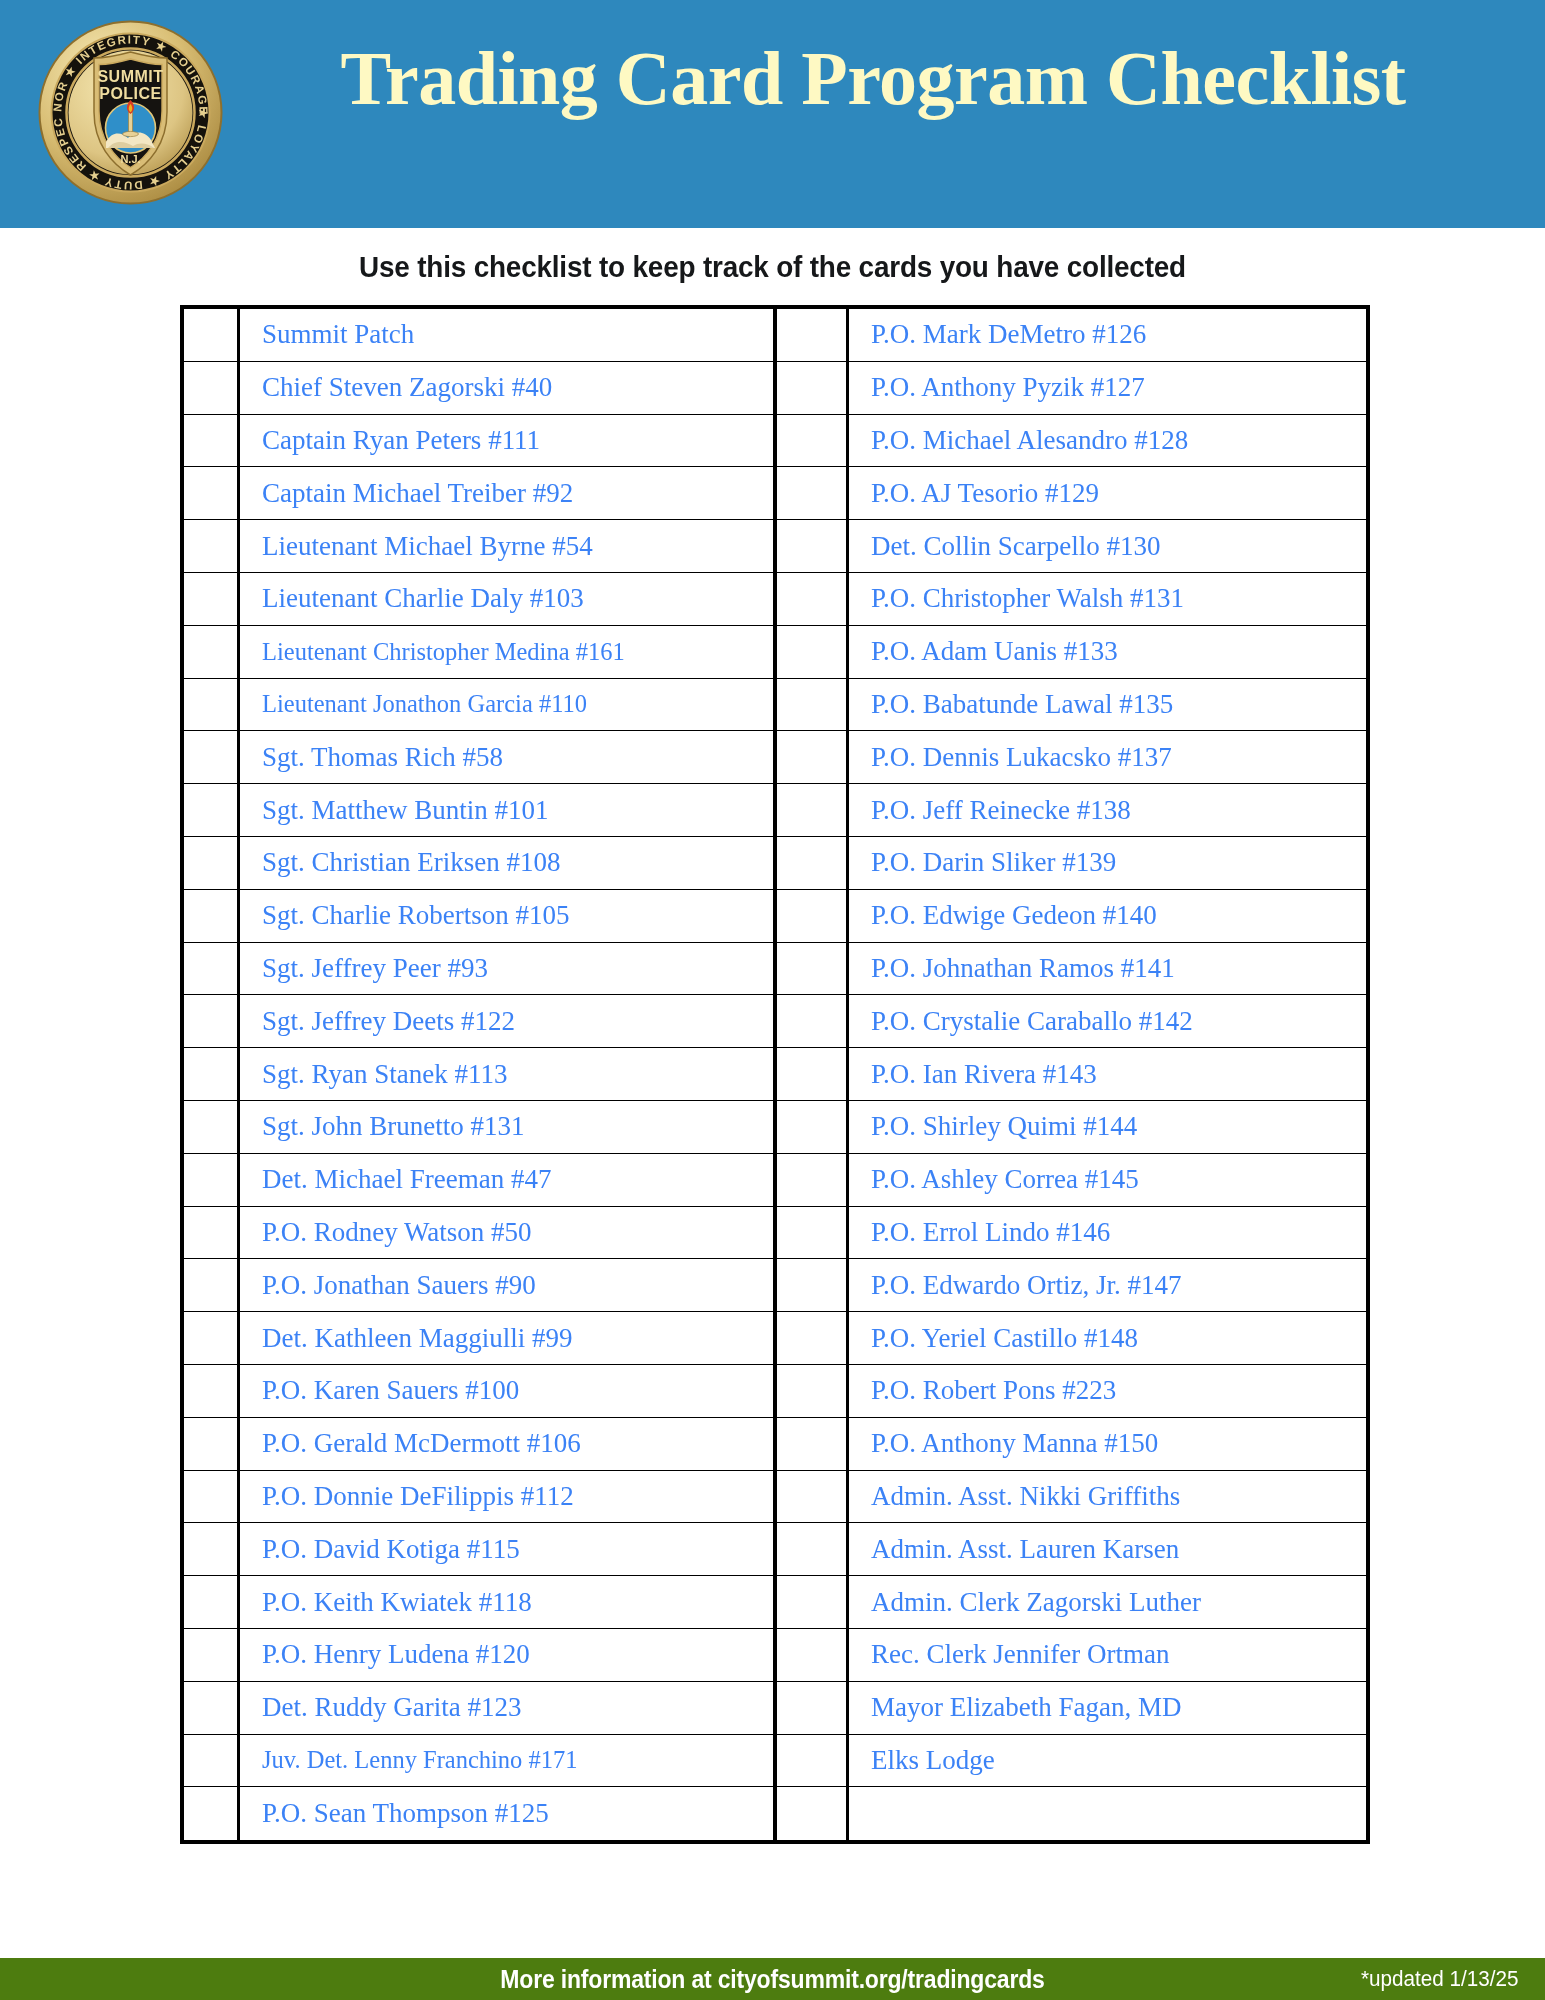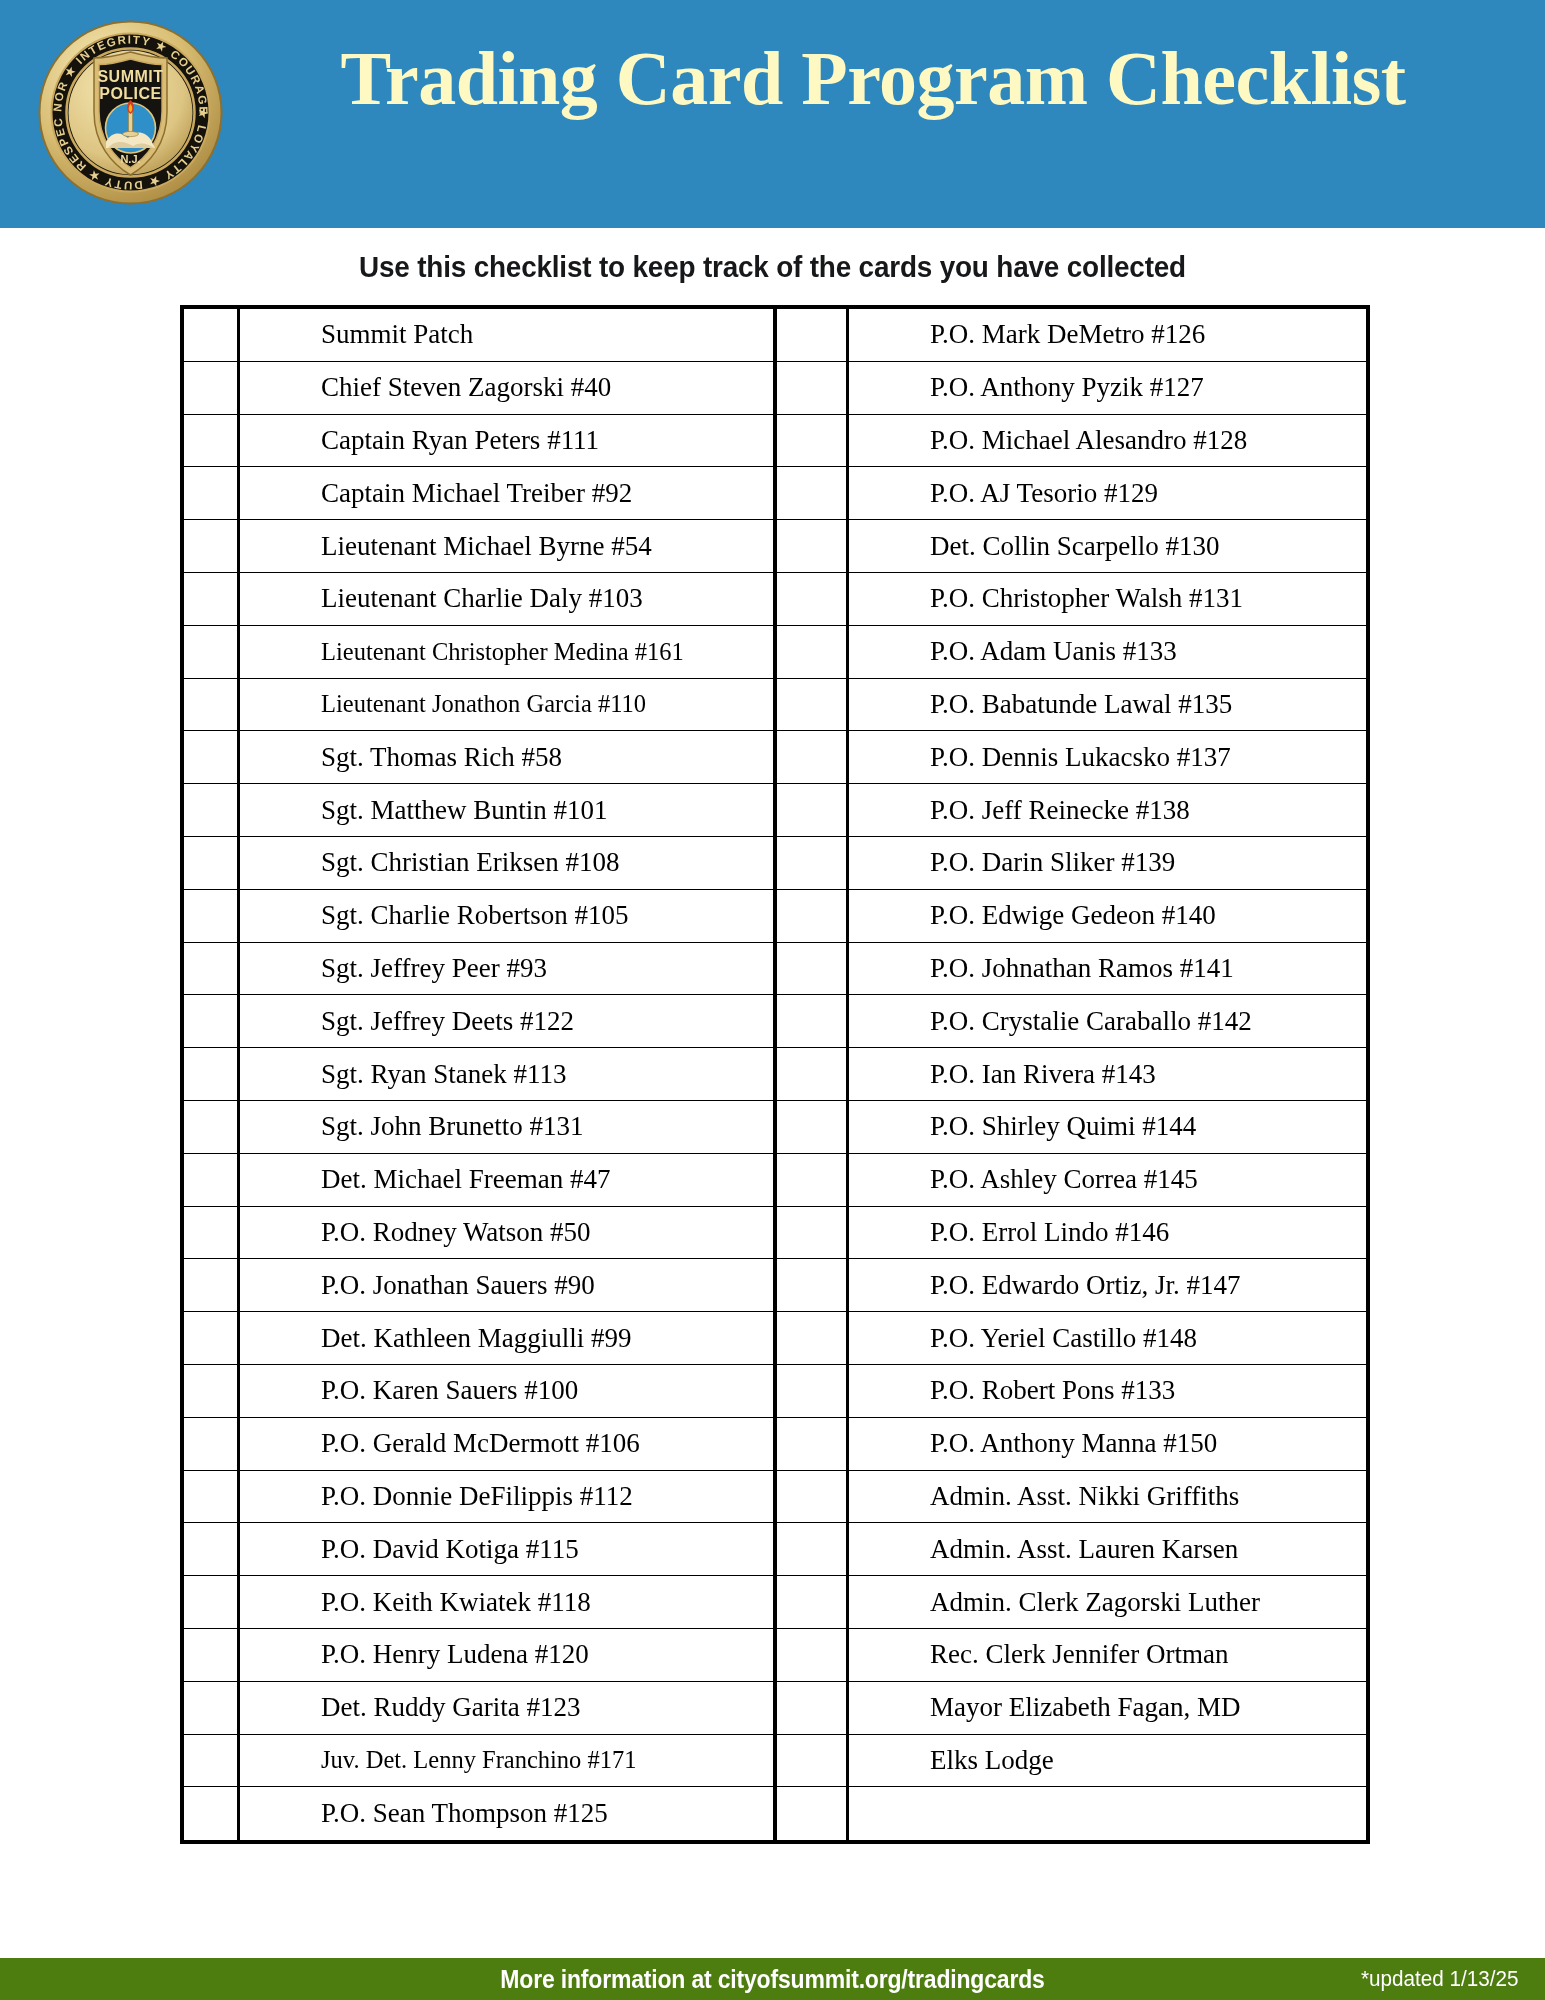--- a/index.html
+++ b/index.html
@@ -101,29 +101,28 @@
   }
   .col-right .checkbox-cell {
     width: 72px;
     flex: 0 0 72px;
   }
 
   .name-cell {
     flex: 1 1 auto;
     display: flex;
     align-items: center;
-    padding-left: 33px;
+    padding-left: 22px;
     padding-right: 8px;
     box-sizing: border-box;
     font-family: "Liberation Serif", "DejaVu Serif", serif;
     font-size: 27px;
-    color: #000000;
+    color: #3b82f6;
     line-height: 1.15;
     white-space: nowrap;
-    margin-left: 48px;
   }
   .name-cell.tight { font-size: 24.5px; }
 
   
   .footer {
     position: absolute;
     left: 0;
     top: 1958px;
     width: 1545px;
     height: 42px;
@@ -422,21 +421,21 @@
       <div class="row">
         <div class="checkbox-cell"></div>
         <div class="name-cell">P.O. Edwardo Ortiz, Jr. #147</div>
       </div>
       <div class="row">
         <div class="checkbox-cell"></div>
         <div class="name-cell">P.O. Yeriel Castillo #148</div>
       </div>
       <div class="row">
         <div class="checkbox-cell"></div>
-        <div class="name-cell">P.O. Robert Pons #133</div>
+        <div class="name-cell">P.O. Robert Pons #223</div>
       </div>
       <div class="row">
         <div class="checkbox-cell"></div>
         <div class="name-cell">P.O. Anthony Manna #150</div>
       </div>
       <div class="row">
         <div class="checkbox-cell"></div>
         <div class="name-cell">Admin. Asst. Nikki Griffiths</div>
       </div>
       <div class="row">

